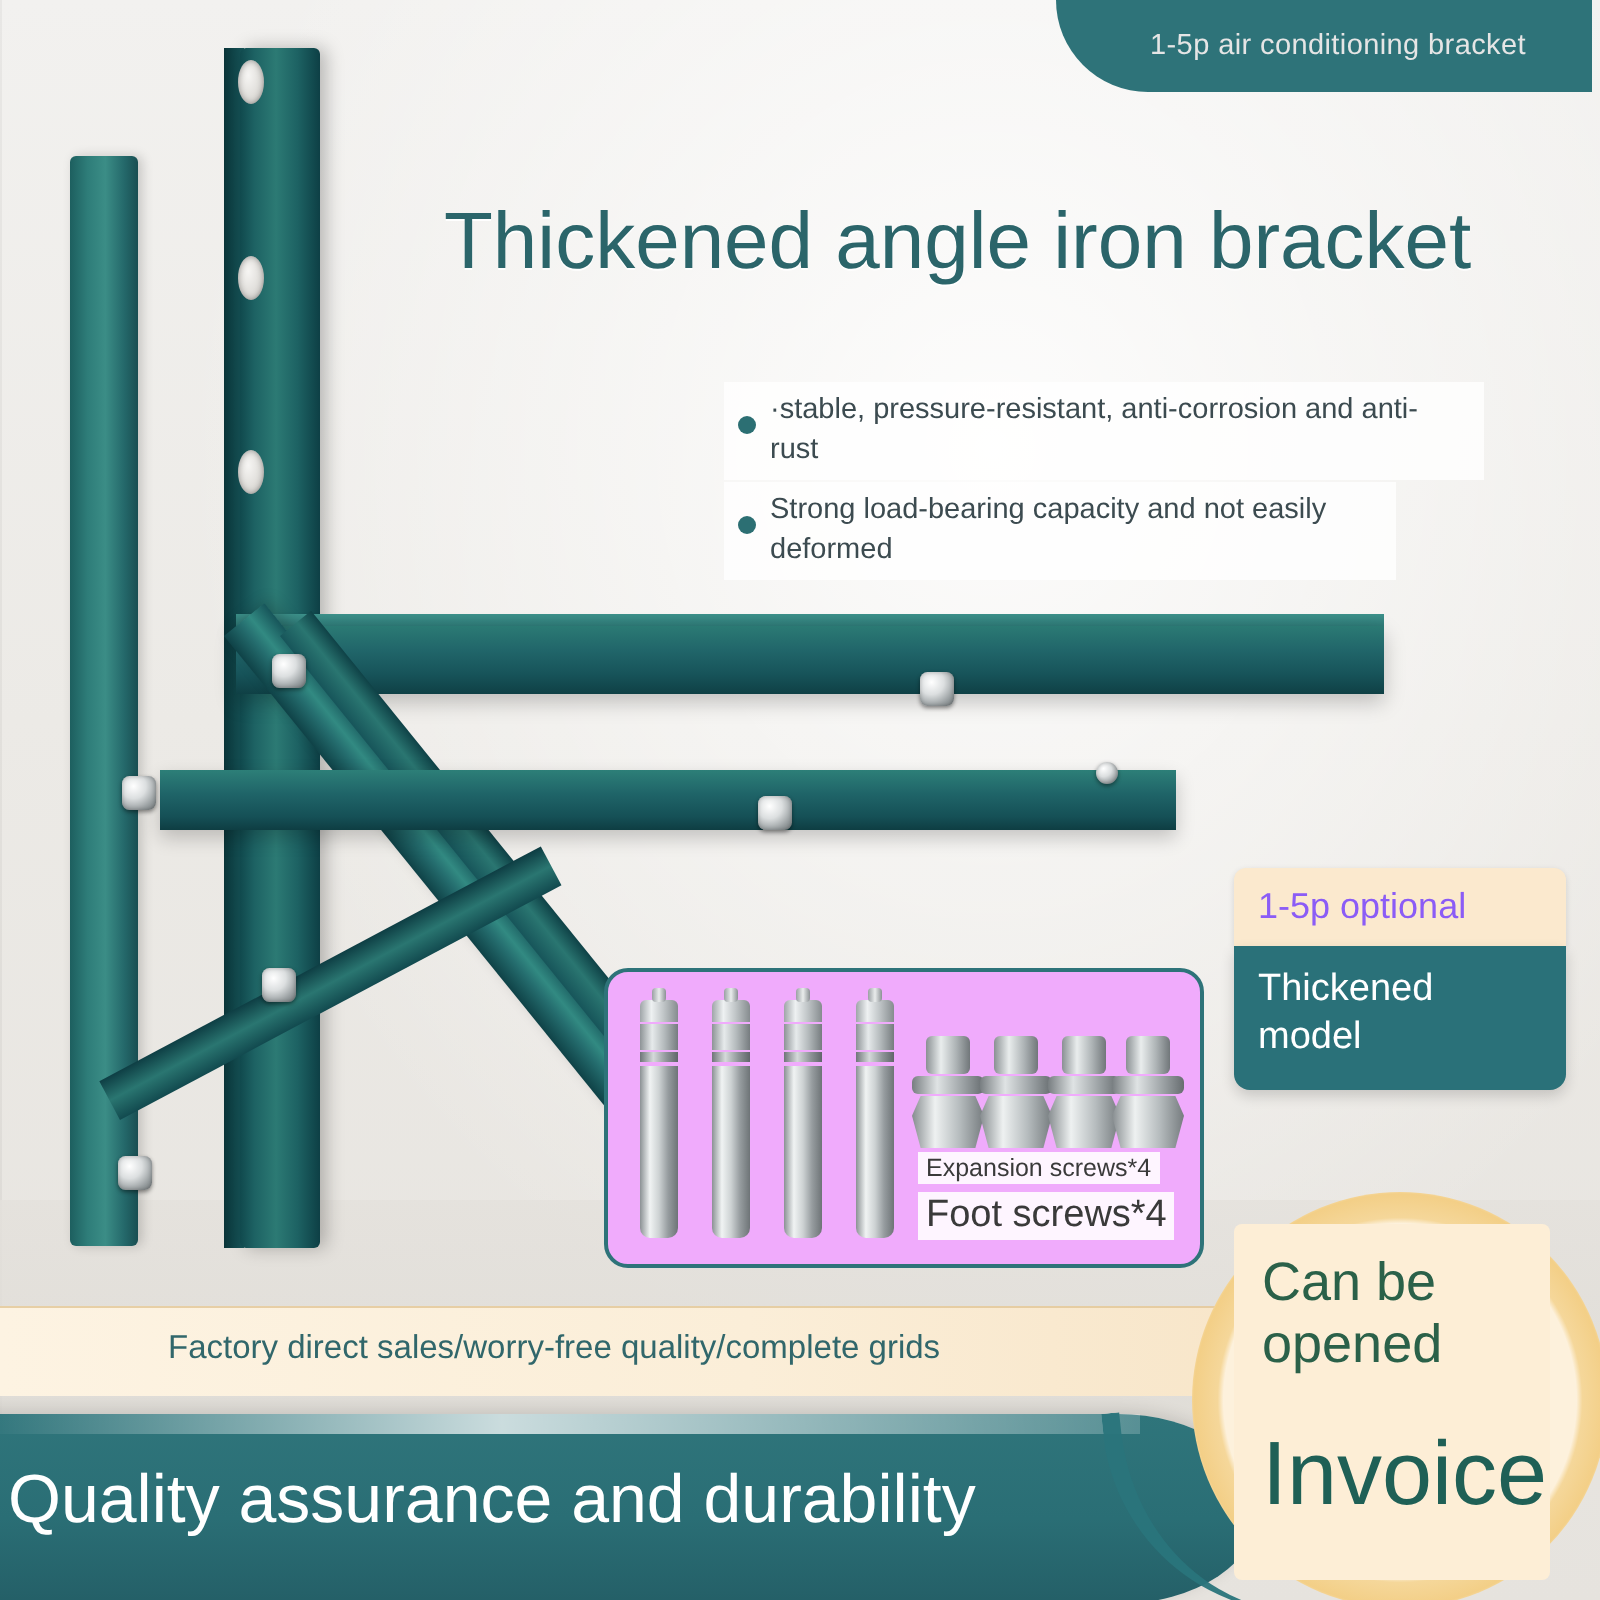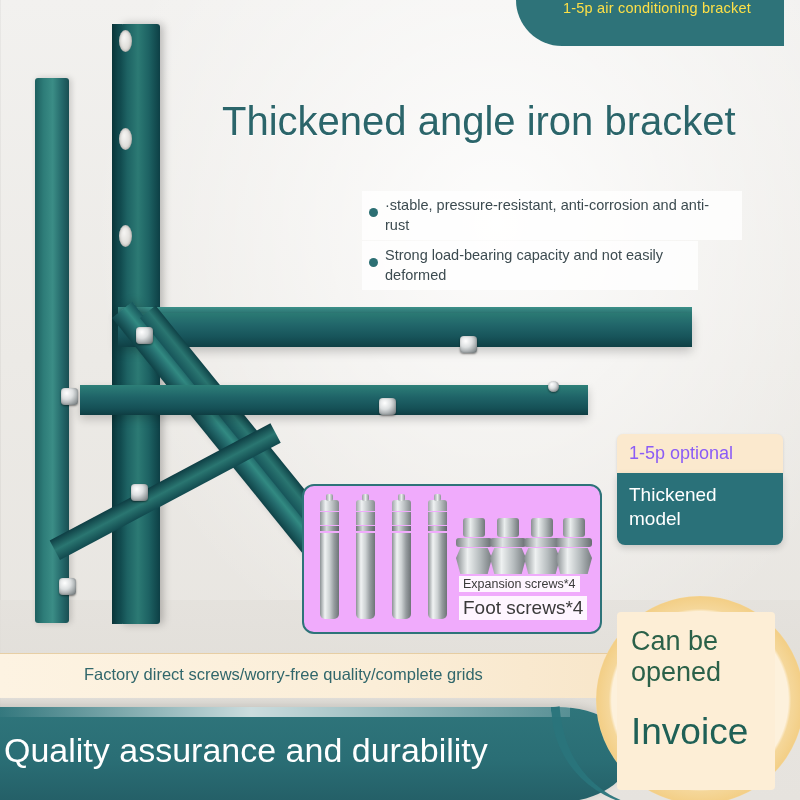--- a/index.html
+++ b/index.html
@@ -75,25 +75,25 @@
     background:linear-gradient(90deg,#124a4f 0%,#2a7671 50%,#0e3e44 100%);
   }
 
   .bolt{position:absolute;width:17px;height:17px;border-radius:50%;
     background:radial-gradient(circle at 34% 30%,#ffffff 0%,#dcdfe0 38%,#9aa0a2 72%,#6d7476 100%);
     box-shadow:0 1px 2px rgba(0,0,0,.45), inset 0 0 2px rgba(0,0,0,.25);}
   .bolt.hex{border-radius:22%;}
 
   
   .toptag{
-    position:absolute;right:16px;top:0;width:268px;height:46px;
+    position:absolute;right:4px;top:0;width:268px;height:46px;
     background:#2e7379;
     border-bottom-left-radius:46px;
-    color:#fde047;font-size:14.5px;letter-spacing:.2px;
-    display:flex;align-items:flex-start;justify-content:center;
+    color:#e5e5e5;font-size:14.5px;letter-spacing:.2px;
+    display:flex;align-items:center;justify-content:center;
     padding-left:14px;box-sizing:border-box;
   }
 
   
   .headline{
     position:absolute;left:222px;top:99px;
     font-size:40px;line-height:1.1;color:#2b656a;
     text-shadow:0 1px 0 rgba(255,255,255,.9);
     white-space:nowrap;
   }
@@ -188,21 +188,21 @@
     background:
       radial-gradient(circle at 50% 50%, #fdf1dc 0 60%, #f5d79a 62%, #f3cf87 70%, #fbecd2 74%, #f8e3bb 84%, rgba(250,240,220,.25) 92%, rgba(255,255,255,0) 100%);
   }
   .inv-card{
     position:absolute;left:617px;top:612px;width:158px;height:178px;
     background:#fdeed6;border-radius:4px;
     display:flex;flex-direction:column;justify-content:flex-start;
     padding:14px 14px 0;box-sizing:border-box;
   }
   .inv-card .l1{font-size:27px;line-height:1.16;color:#2b6149;}
-  .inv-card .l2{font-size:37px;margin-top:22px;color:#1f6056;}
+  .inv-card .l2{font-size:45px;margin-top:22px;color:#1f6056;}
 
   .swoosh{
     position:absolute;left:556px;top:700px;width:120px;height:110px;
     border-left:9px solid #2a757c;border-radius:0 0 0 100px;
     border-bottom:0;transform:rotate(-6deg);opacity:.95;
   }
 </style>
 </head>
 <body>
 
@@ -311,21 +311,21 @@
       <div class="fhead"></div>
       <div class="fwash"></div>
       <div class="fbase"></div>
     </div>
 
     <div class="screw-label lbl-exp">Expansion screws*4</div>
     <div class="screw-label lbl-foot">Foot screws*4</div>
   </div>
 
   <div class="strip-cream">
-    <div class="t">Factory direct screws/worry-free quality/complete grids</div>
+    <div class="t">Factory direct sales/worry-free quality/complete grids</div>
   </div>
 
   <div class="banner-teal">
     <div class="gloss"></div>
     <div class="t">Quality assurance and durability</div>
   </div>
 
   <div class="inv-ring"></div>
   <div class="swoosh"></div>
   <div class="inv-card">

